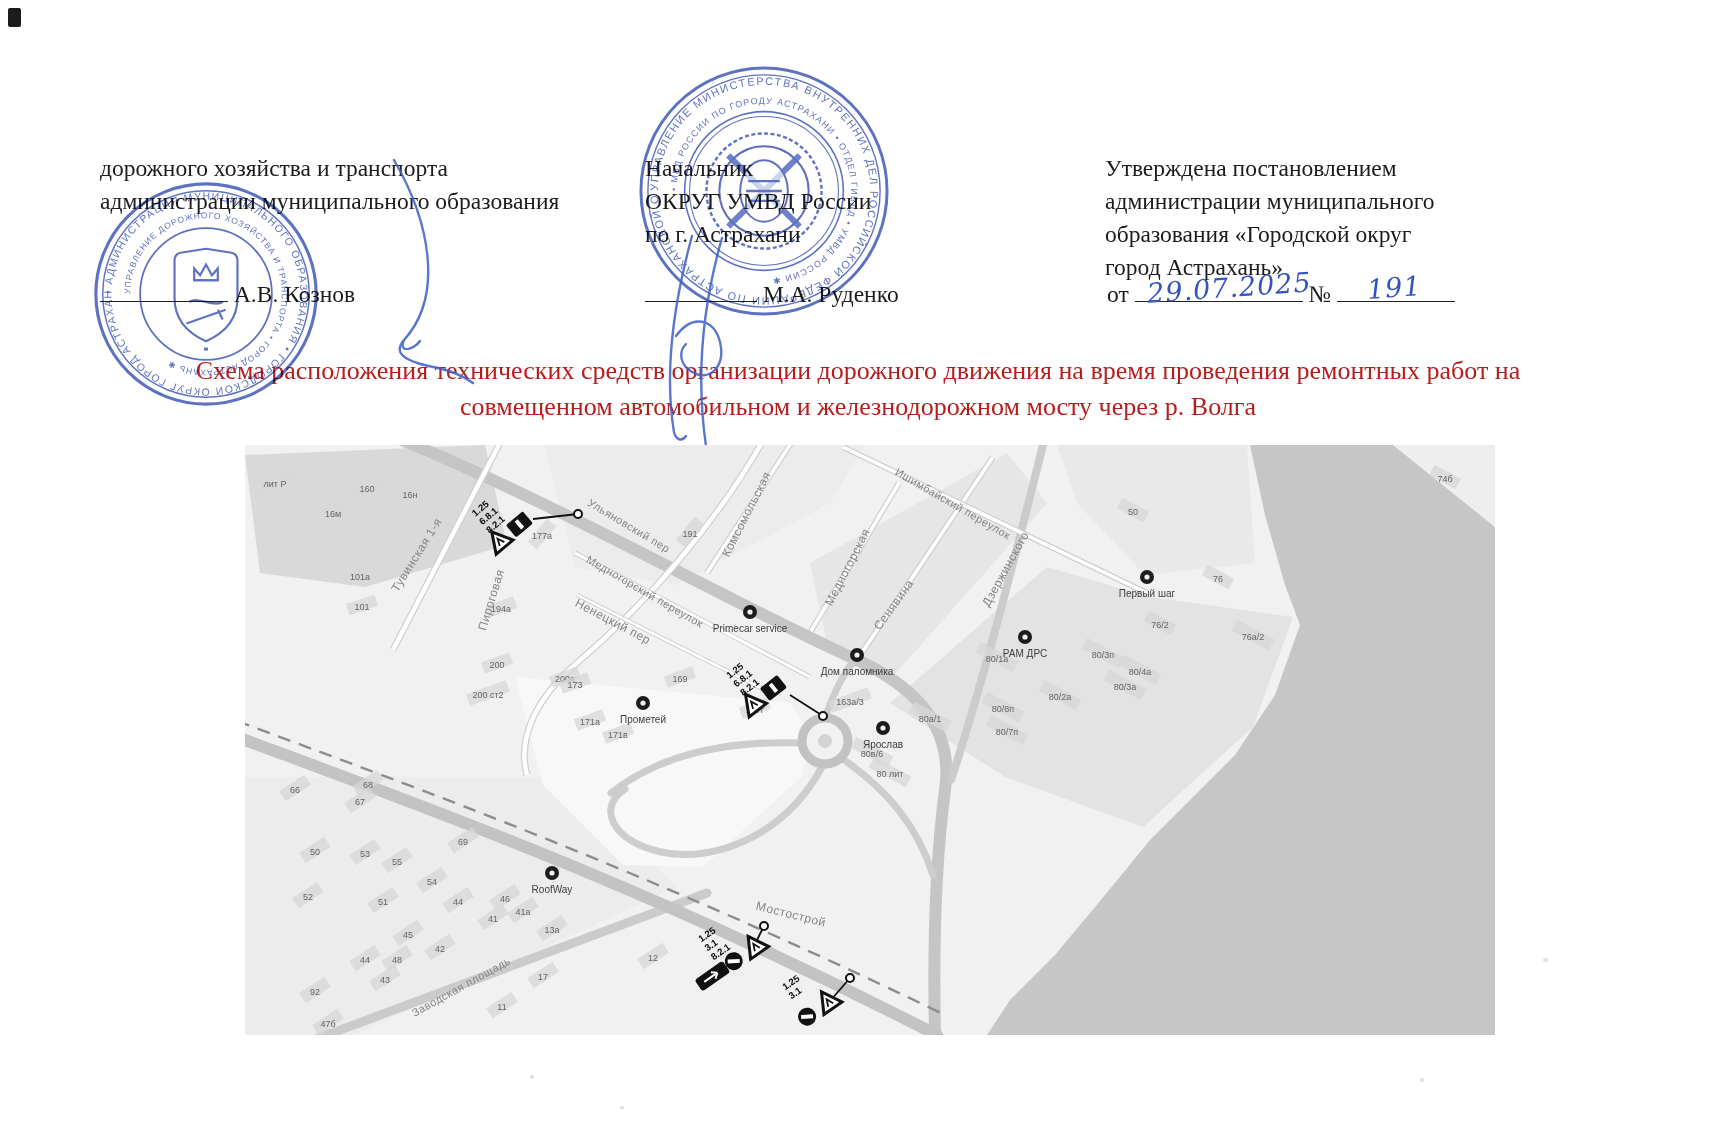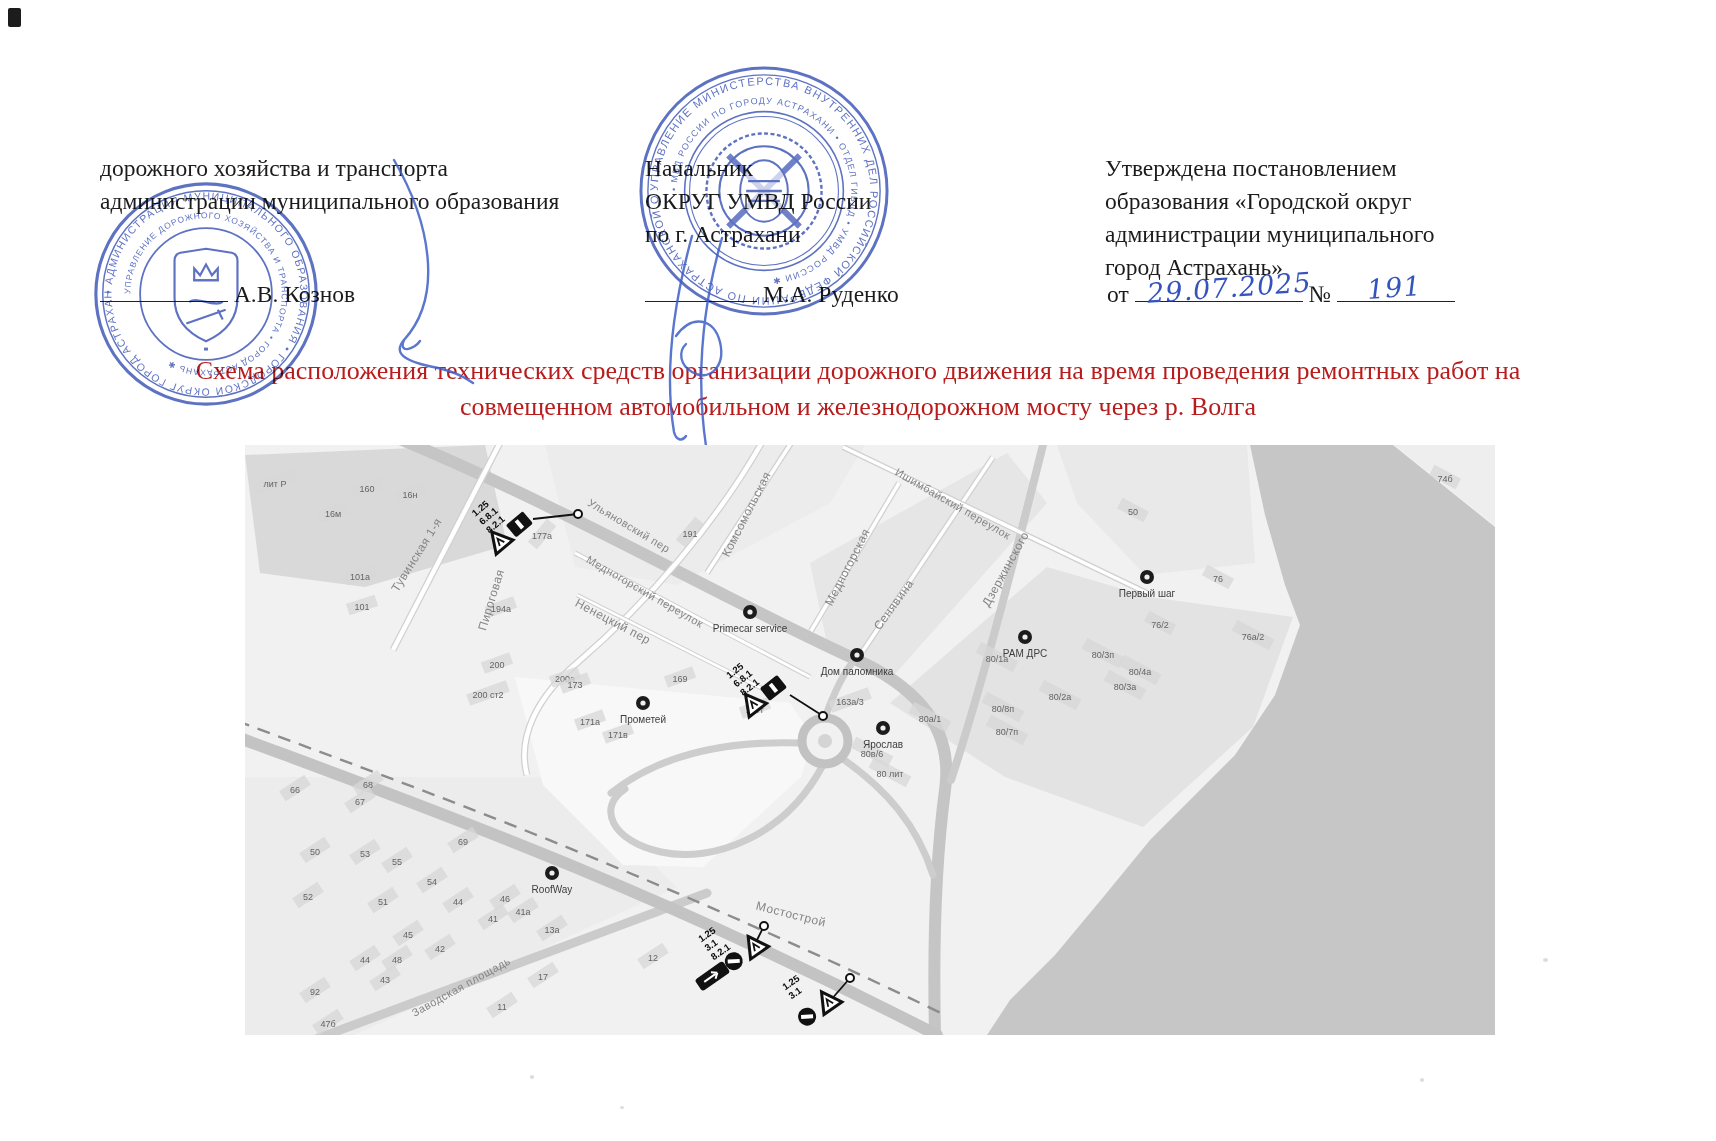--- a/index.html
+++ b/index.html
@@ -47,22 +47,22 @@
     </div>
 </div>
 <div class="sigrow" style="left:645px;top:281px;">
   <span class="uline" style="width:112px;"></span>
   <span>М.А. Руденко</span>
 </div>
 
 <div class="hblock" id="hright">
   <div>
       <div>Утверждена постановлением</div>
+      <div>администрации муниципального</div>
       <div>образования «Городской округ</div>
-      <div>администрации муниципального</div>
       <div>город Астрахань»</div>
     </div>
 </div>
 <div class="sigrow" style="left:1107px;top:281px;">
   <span>от</span>
   <span class="uline" style="width:168px;"><span class="hw">29.07.2025</span></span>
   <span>№</span>
   <span class="uline" style="width:118px;"><span class="hw" style="left:30px;">191</span></span>
 </div>
 

